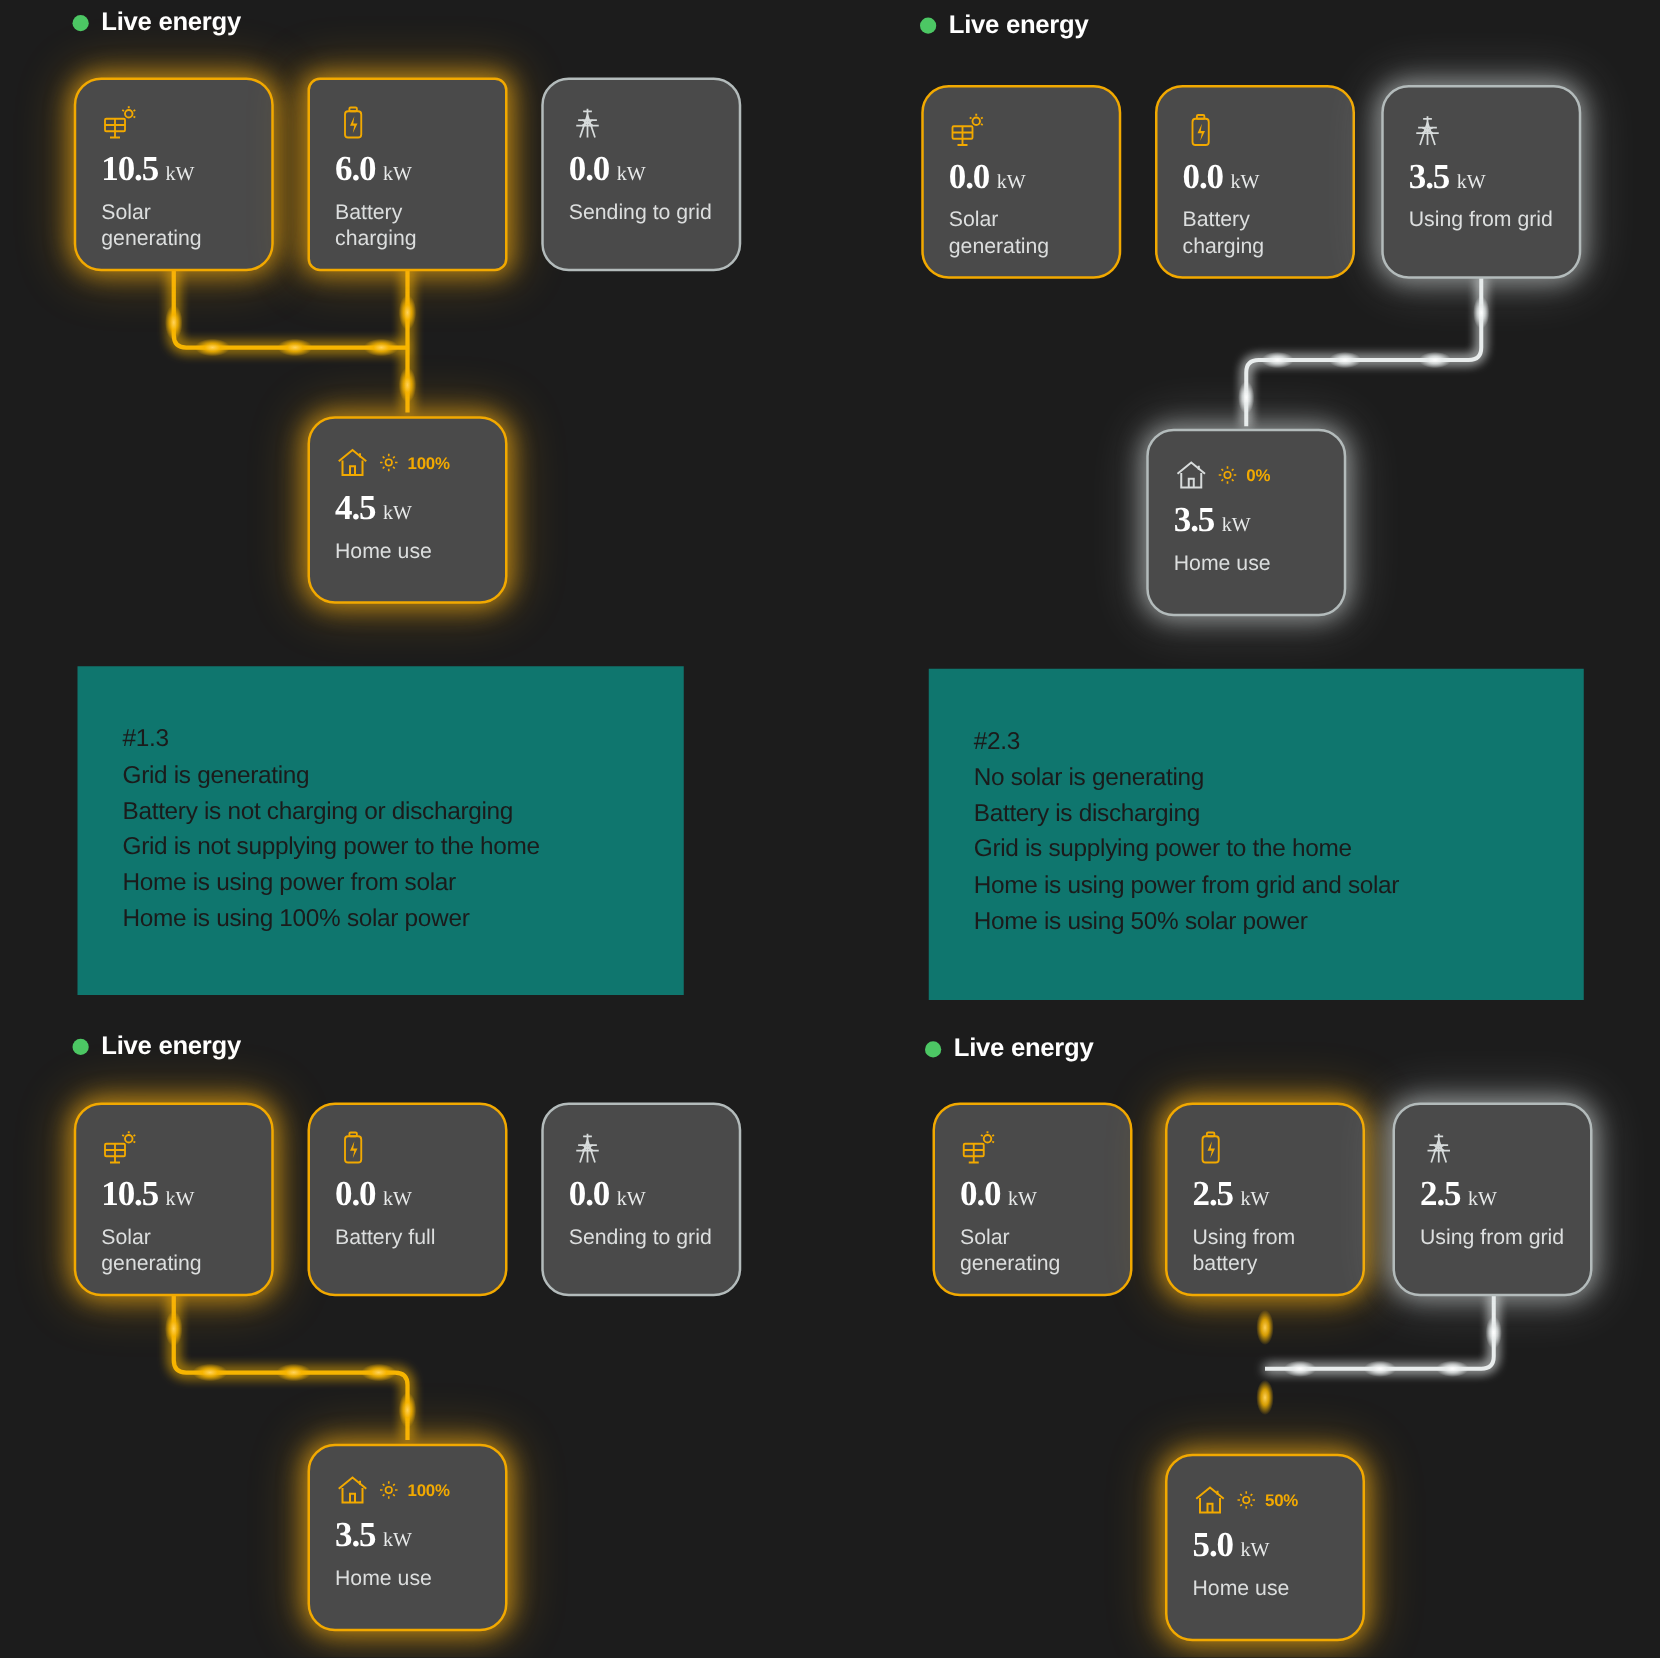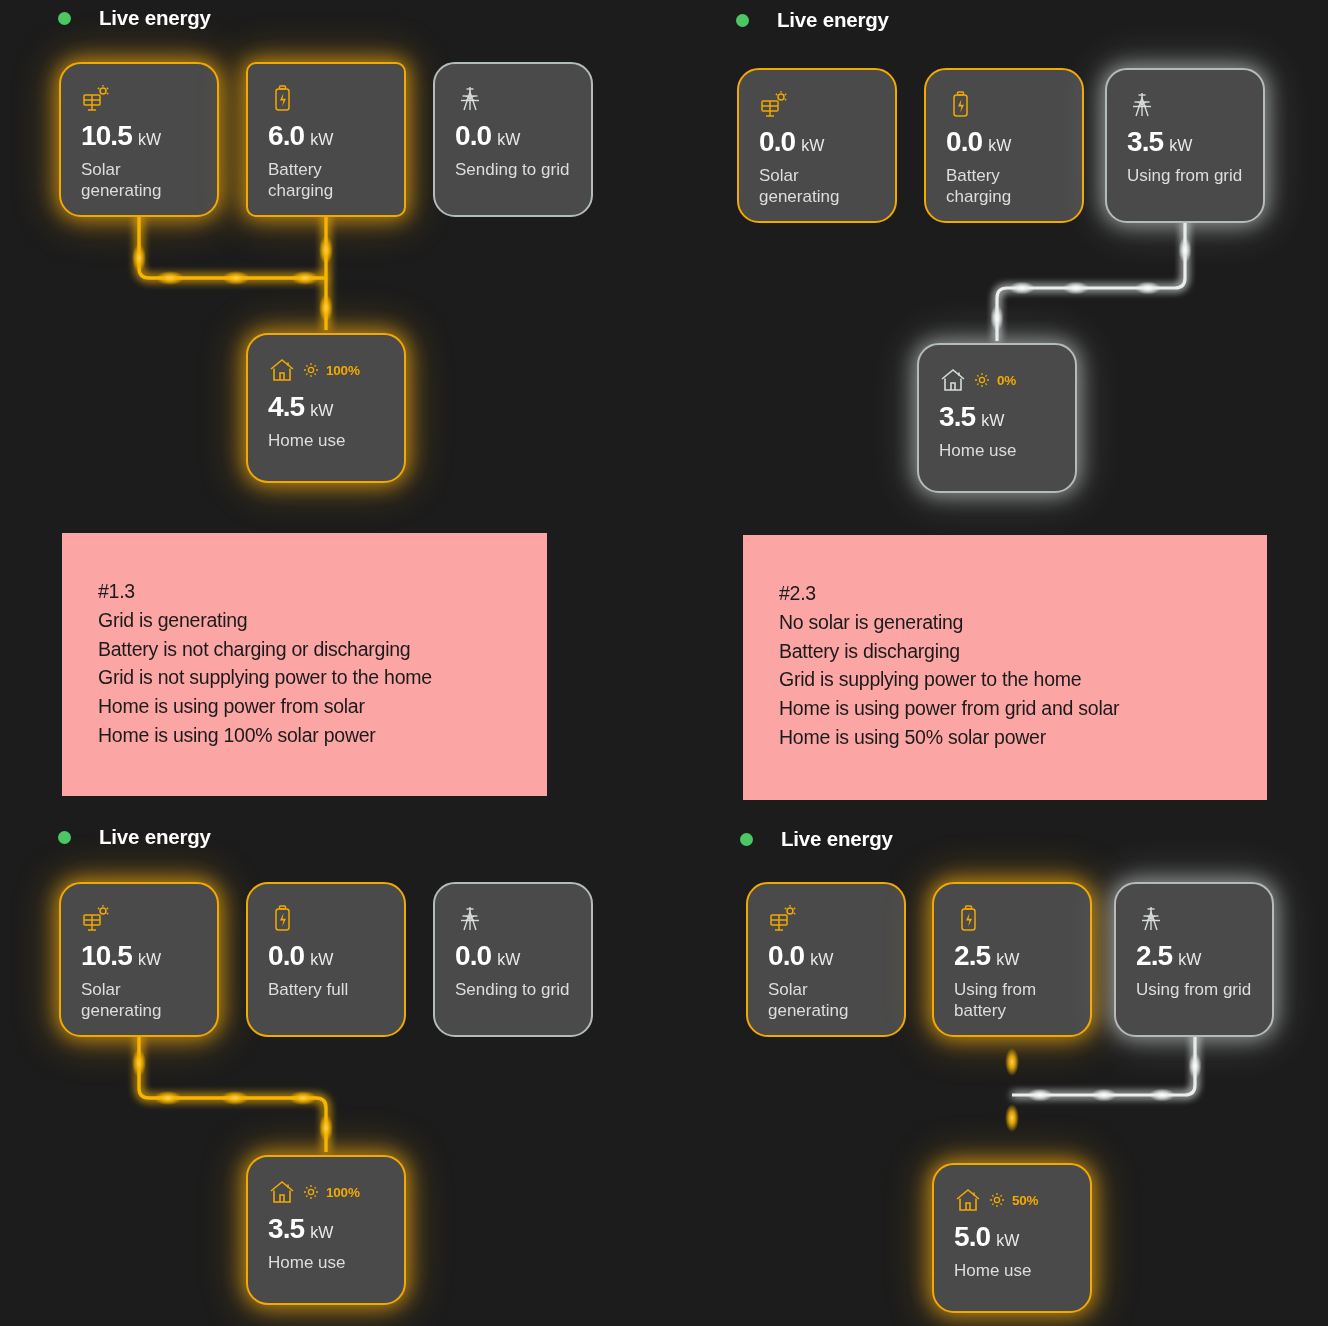--- a/index.html
+++ b/index.html
@@ -8,21 +8,21 @@
     background: #1c1c1c;
     font-family: "Liberation Sans", sans-serif;
     overflow: hidden;
   }
   .page { position: relative; width: 1328px; height: 1326px; }
 
   
   .panel { position: absolute; }
 
   
-  .live-header { display: flex; align-items: center; gap: 28px; }
+  .live-header { display: flex; align-items: center; gap: 10px; }
   .live-dot {
     width: 13px; height: 13px; border-radius: 50%;
     background: #4cc764; flex: none;
   }
   .live-title {
     color: #ffffff; font-size: 20.5px; font-weight: bold;
     letter-spacing: -0.2px;
   }
 
   
@@ -45,39 +45,40 @@
   .card-icon { height: 34px; display: flex; align-items: center; gap: 7px; }
   .card-icon svg { display: block; }
   .pct {
     font-size: 13.5px; font-weight: bold; color: #f2a900;
     letter-spacing: -0.2px;
   }
 
   .value-row {
     display: flex; align-items: baseline; gap: 6px;
     margin-top: 6px;
+    font-family: Liberation Serif, serif;
   }
   .value {
     font-size: 28px; font-weight: bold; color: #ffffff;
     letter-spacing: -0.9px; line-height: 1;
   }
   .unit { font-size: 16px; color: #e8eaea; font-weight: normal; }
   .card-label {
     margin-top: 9px;
     font-size: 17px; color: #dcdede; line-height: 1.25;
     max-width: 120px;
   }
 
   
   .flow { position: absolute; left: 0; top: 0; pointer-events: none; z-index: 1; }
 
   
   .note {
     position: absolute;
-    background: #fca5a5;
+    background: #0f766e;
     padding: 44px 0 40px 36px;
   }
   .note-line {
     font-size: 19.5px; color: #1b1b1b; line-height: 1.475;
     letter-spacing: -0.25px; white-space: nowrap;
   }
 </style>
 </head>
 <body>
 

